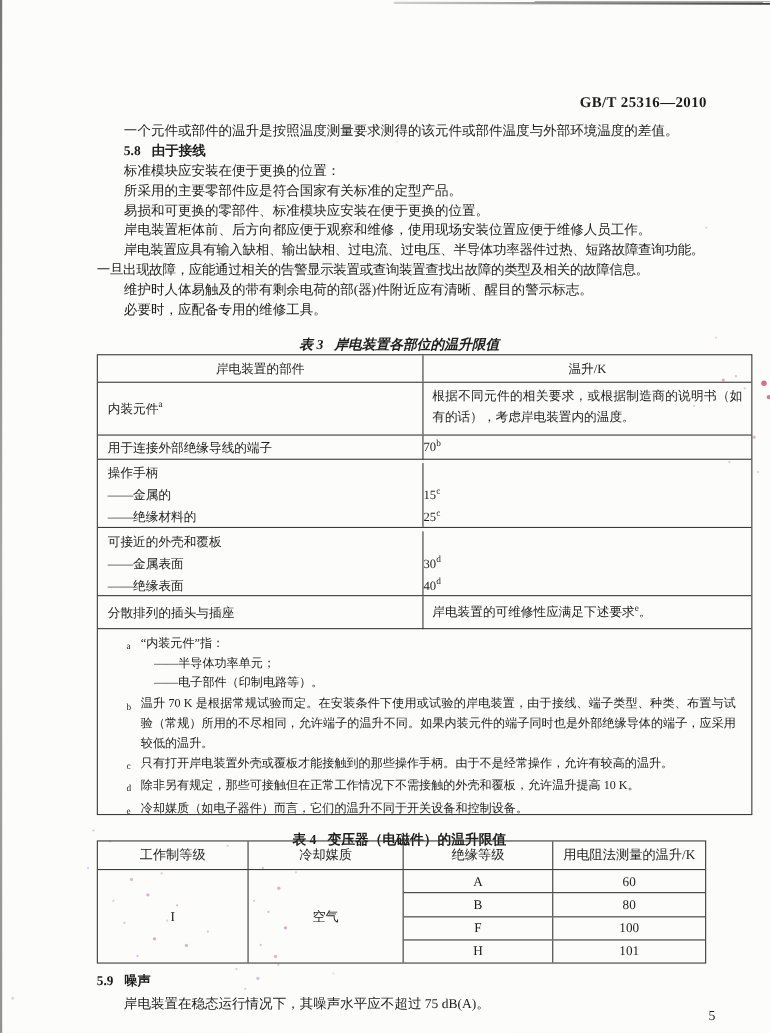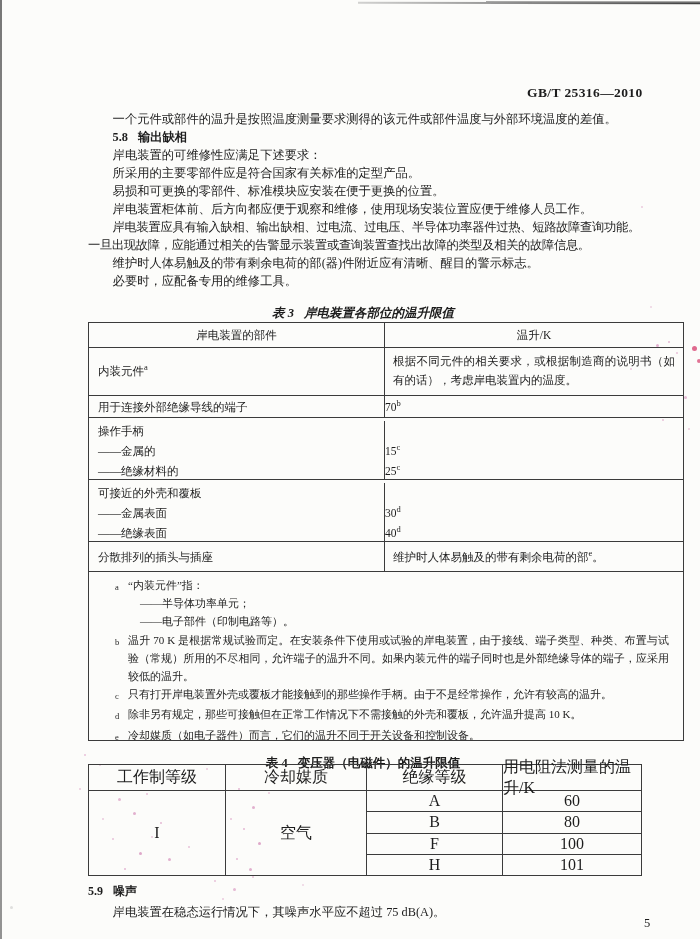--- a/index.html
+++ b/index.html
@@ -42,21 +42,21 @@
   .vcent{display:flex;align-items:center;}
   .c2-left{text-align:left!important;padding:4px 8px 0 8px;line-height:19px;text-align:justify!important;}
   sup{font-size:8.5px;line-height:0;}
   
   .fns{border-top:1px solid #3b3b3b;padding:4px 14px 0 26px;font-size:11px;line-height:18.2px;height:164px;overflow:hidden;}
   .fn{display:flex;}
   .fn .fm{width:13px;flex:none;font-size:8.5px;padding-top:2px;}
   .fn .ft{flex:1;text-align:justify;}
   .fn .fi{padding-left:12px;}
   
-  .t4{position:absolute;left:88px;top:764px;width:554px;border:1px solid #3b3b3b;font-size:16px;box-sizing:border-box;}
+  .t4{position:absolute;left:88px;top:764px;width:554px;border:1px solid #3b3b3b;font-size:12px;box-sizing:border-box;}
   .t4 .h{display:flex;height:25px;border-bottom:1px solid #3b3b3b;}
   .t4 .h div{display:flex;align-items:center;justify-content:center;box-sizing:border-box;}
   .t4 .w1{width:137px;border-right:1px solid #3b3b3b;}
   .t4 .w2{width:141px;border-right:1px solid #3b3b3b;}
   .t4 .w3{width:136px;border-right:1px solid #3b3b3b;}
   .t4 .w4{flex:1;}
   .t4 .b{display:flex;height:84px;}
   .t4 .merge{display:flex;align-items:center;justify-content:center;box-sizing:border-box;}
   .t4 .rs{flex:1;display:flex;flex-direction:column;}
   .t4 .r{flex:1;display:flex;border-top:1px solid #3b3b3b;}
@@ -119,22 +119,22 @@
       <div class="speck" style="left: 216px; top: 149px; width: 3px; height: 3px; opacity: 0.25; background: rgb(138, 138, 138);"></div>
       <div class="speck" style="left: 231px; top: 152px; width: 2px; height: 2px; opacity: 0.2; background: rgb(138, 138, 138);"></div>
       <div class="speck" style="left: 360px; top: 128px; width: 2px; height: 2px; opacity: 0.15; background: rgb(138, 138, 138);"></div>
       <div class="speck" style="left: 10px; top: 906px; width: 3px; height: 3px; opacity: 0.25; background: rgb(138, 138, 138);"></div>
     </div>
 
   <div class="hdr-code">GB/T 25316—2010</div>
 
   <div class="bodytext">
     <p>一个元件或部件的温升是按照温度测量要求测得的该元件或部件温度与外部环境温度的差值。</p>
-    <p class="h58"><span class="num">5.8</span><span>输出缺相</span></p>
-    <p>岸电装置的可维修性应满足下述要求：</p>
+    <p class="h58"><span class="num">5.8</span><span>由于接线</span></p>
+    <p>标准模块应安装在便于更换的位置：</p>
     <p>所采用的主要零部件应是符合国家有关标准的定型产品。</p>
     <p>易损和可更换的零部件、标准模块应安装在便于更换的位置。</p>
     <p>岸电装置柜体前、后方向都应便于观察和维修，使用现场安装位置应便于维修人员工作。</p>
     <p class="tight">岸电装置应具有输入缺相、输出缺相、过电流、过电压、半导体功率器件过热、短路故障查询功能。一旦出现故障，应能通过相关的告警显示装置或查询装置查找出故障的类型及相关的故障信息。</p>
     <p>维护时人体易触及的带有剩余电荷的部(器)件附近应有清晰、醒目的警示标志。</p>
     <p>必要时，应配备专用的维修工具。</p>
   </div>
 
   <div class="tcap" id="t3cap">
     <span>表 3</span><span class="gap">岸电装置各部位的温升限值</span>
@@ -174,21 +174,21 @@
         <div class="ln">——绝缘表面</div>
       </div>
       <div class="c2">
         <div class="ln"></div>
         <div class="ln"><span>30</span><sup>d</sup></div>
         <div class="ln"><span>40</span><sup>d</sup></div>
       </div>
     </div>
     <div class="row" style="height:30px">
       <div class="c1 vcent" style="height:30px">分散排列的插头与插座</div>
-      <div class="c2" style="text-align:left;line-height:30px;padding-left:8px"><span>维护时人体易触及的带有剩余电荷的部</span><sup>e</sup><span>。</span></div>
+      <div class="c2" style="text-align:left;line-height:30px;padding-left:8px"><span>岸电装置的可维修性应满足下述要求</span><sup>e</sup><span>。</span></div>
     </div>
     <div class="fns">
       <div class="fn">
         <span class="fm">a</span>
         <span class="ft">
           <div>“内装元件”指：</div>
           <div class="fi">——半导体功率单元；</div>
           <div class="fi">——电子部件（印制电路等）。</div>
         </span>
       </div>

